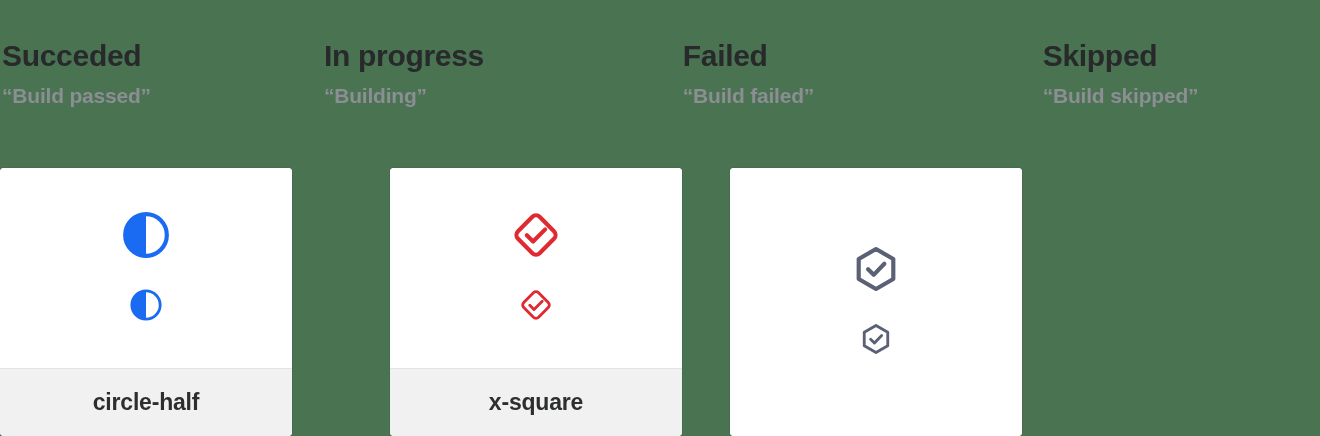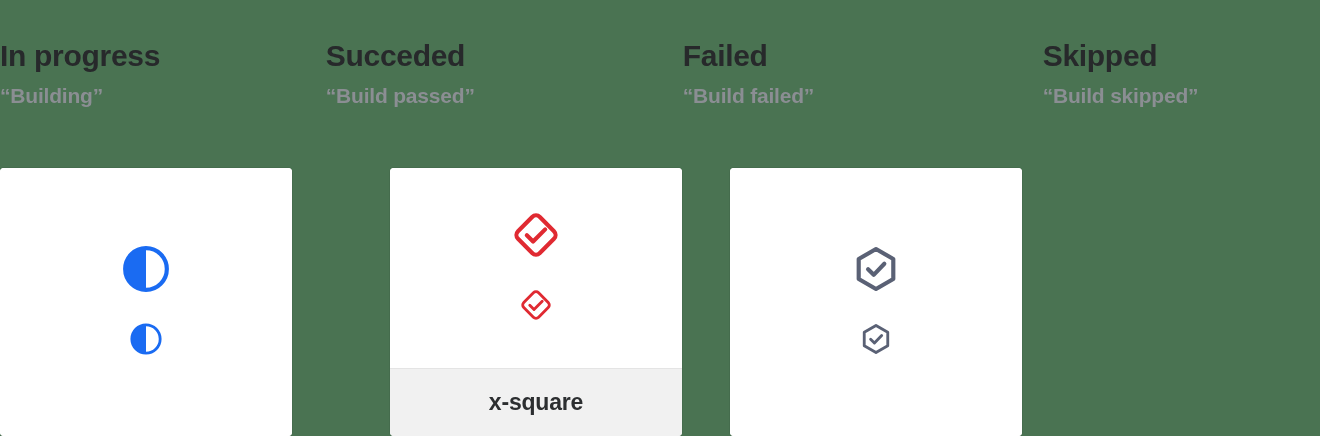--- a/index.html
+++ b/index.html
@@ -118,30 +118,30 @@
     white-space: nowrap;
   }
 </style>
 </head>
 <body>
 
 <div id="page">
 
   <div class="header-row">
 
+    <div class="header-col c1">
+      <div class="header-title">Succeded</div>
+      <div class="header-sub">“Build passed”</div>
+    </div>
+
     <div class="header-col c0">
       <div class="header-title">In progress</div>
       <div class="header-sub">“Building”</div>
     </div>
 
-    <div class="header-col c1">
-      <div class="header-title">Succeded</div>
-      <div class="header-sub">“Build passed”</div>
-    </div>
-
     <div class="header-col c2">
       <div class="header-title">Failed</div>
       <div class="header-sub">“Build failed”</div>
     </div>
 
     <div class="header-col c3">
       <div class="header-title">Skipped</div>
       <div class="header-sub">“Build skipped”</div>
     </div>
 
@@ -155,20 +155,23 @@
         <svg class="icon-big" viewBox="0 0 24 24">
           <circle cx="12" cy="12" r="10" fill="none" stroke="#1a6bf2" stroke-width="2"></circle>
           <path d="M12 2 A10 10 0 0 0 12 22 Z" fill="#1a6bf2"></path>
         </svg>
 
         <svg class="icon-small" viewBox="0 0 24 24">
           <circle cx="12" cy="12" r="10" fill="none" stroke="#1a6bf2" stroke-width="2"></circle>
           <path d="M12 2 A10 10 0 0 0 12 22 Z" fill="#1a6bf2"></path>
         </svg>
 
+      </div>
+      <div class="card-footer">
+        <span class="card-label">circle-half</span>
       </div>
     </div>
 
     <div class="card-gap"></div>
 
 
     <div class="card-gap"></div>
 
     <div class="card">
       <div class="card-body">

